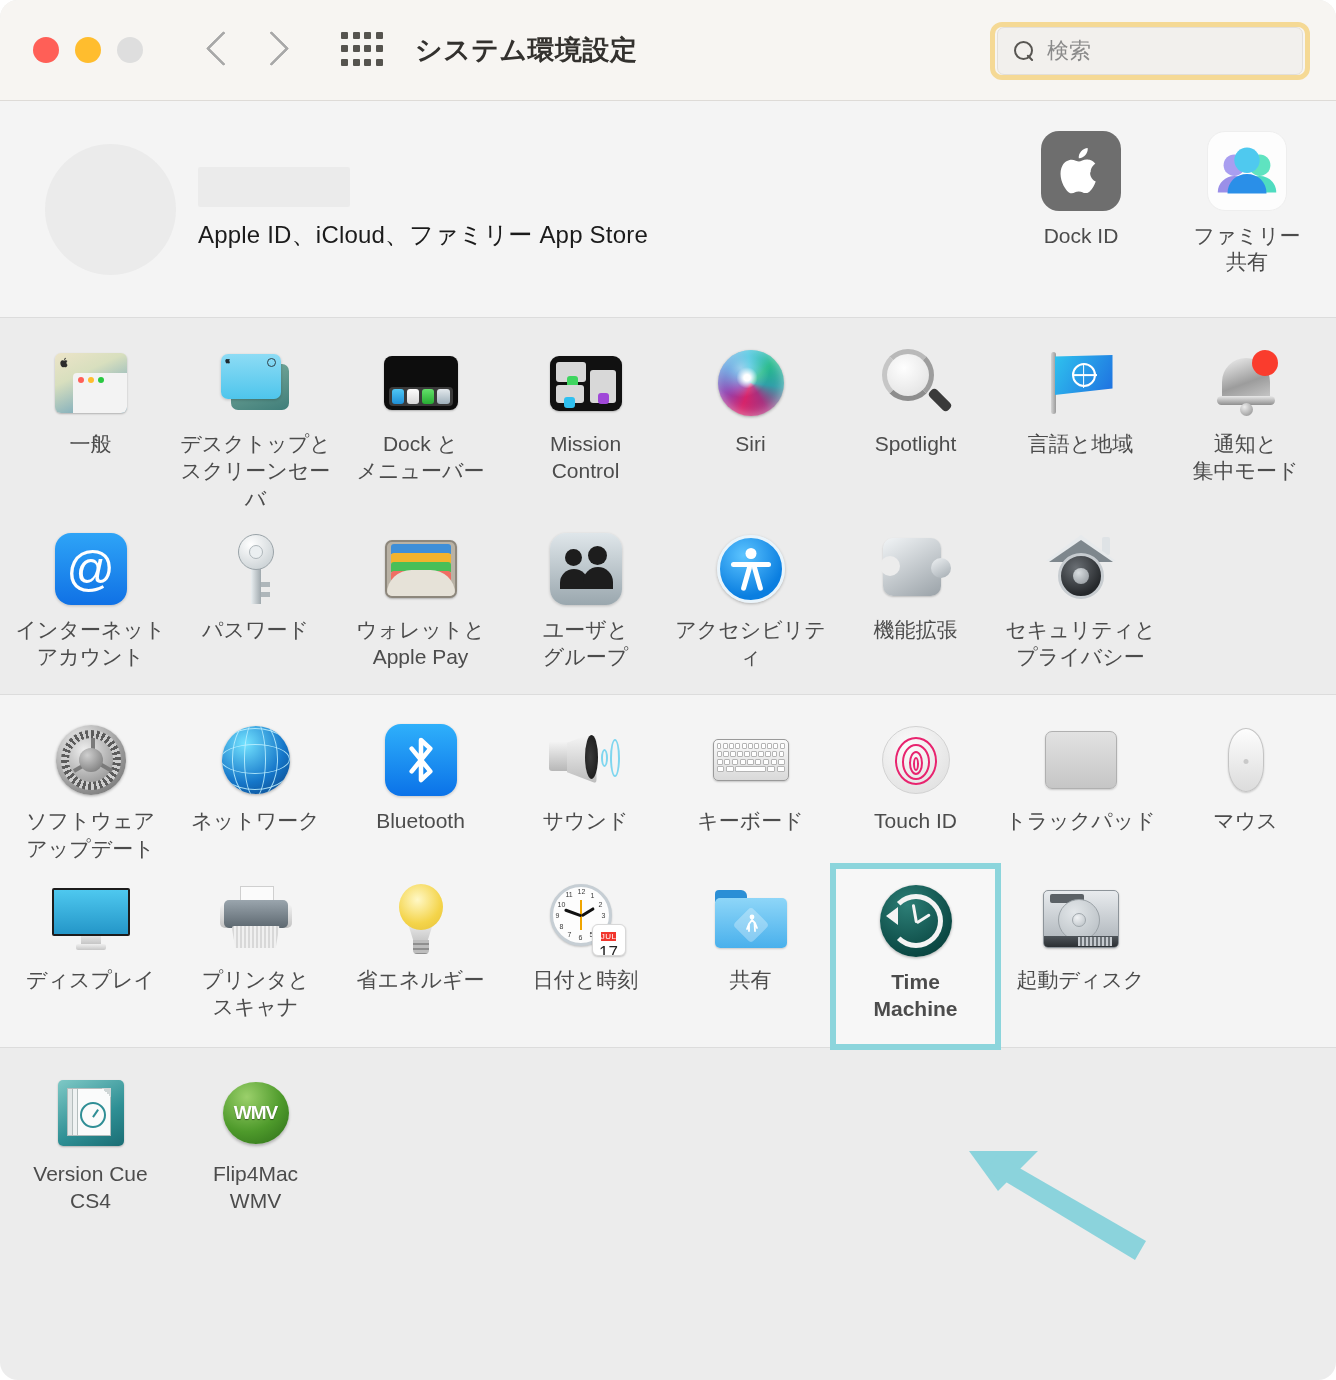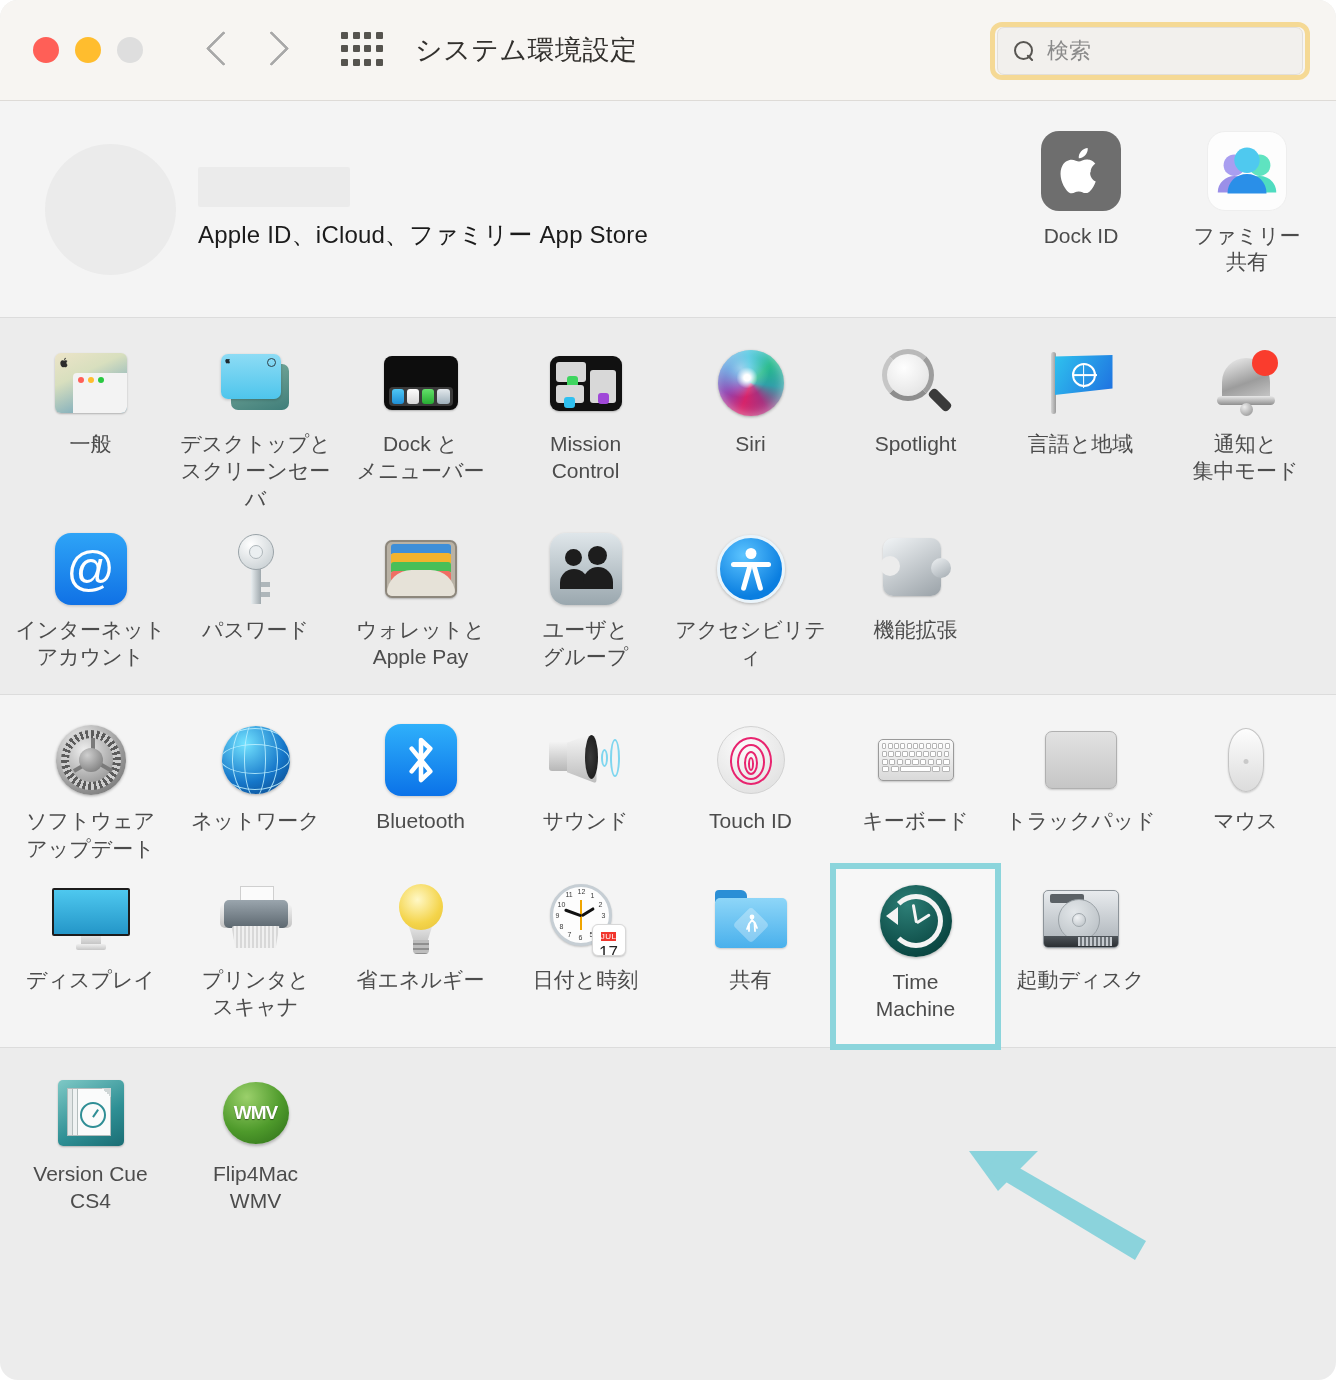--- a/index.html
+++ b/index.html
@@ -63,21 +63,21 @@
     grid-template-columns: repeat(4, 1fr);
     grid-template-rows: repeat(3, 1fr);
     gap: 4px;
     align-content: center;
   }
   .grid-icon i { display: block; width: 7px; height: 7px; background: #56544f; border-radius: 1px; }
 
   .win-title {
     margin-left: 32px;
     font-size: 27px;
-    font-weight: 400;
+    font-weight: 700;
     color: #33312e;
     letter-spacing: .5px;
   }
 
   .searchwrap {
     position: absolute;
     right: 26px; top: 22px;
     width: 320px; height: 58px;
     border-radius: 12px;
     border: 5px solid #f5d995;
@@ -181,20 +181,21 @@
     letter-spacing: 0;
   }
 
   .cell.highlight {
     outline: 6px solid #8cd5dc;
     background: #f7f7f7;
     outline-offset: -3px;
     padding-top: 18px;
     padding-bottom: 24px;
     margin: -10px 0;
+    font-weight: bold;
   }
 
   
   .ico { position: relative; display: block; }
 
   
   .ic-general { width: 72px; height: 60px; border-radius: 6px; overflow: hidden;
     background: linear-gradient(155deg,#ece4c8 0%,#d8dfbe 35%,#8fb6bd 70%,#5f93a6 100%);
     box-shadow: 0 1px 2px rgba(0,0,0,.25); }
   .ic-general .ga { position:absolute; top:4px; left:5px; width:9px; height:11px; }
@@ -814,20 +815,34 @@
             <span class="p"></span>
               <span class="knob"></span>
               <span class="notch"></span>
           </span>
         </div>
         <div class="label">
           <span>機能拡張</span>
         </div>
       </div>
 
+      <div class="cell">
+        <div class="iconbox">
+          <span class="ico ic-sec">
+            <span class="chim"></span>
+              <span class="roof"></span>
+              <span class="roof2"></span>
+              <span class="dial"></span>
+          </span>
+        </div>
+        <div class="label">
+          <span>セキュリティと</span><br>
+          <span>プライバシー</span>
+        </div>
+      </div>
     </div>
   </div>
 
   <div class="group g3">
 
     <div class="row">
 
       <div class="cell">
         <div class="iconbox">
           <span class="ico ic-gear">
@@ -882,82 +897,82 @@
               <span class="w2"></span>
           </span>
         </div>
         <div class="label">
           <span>サウンド</span>
         </div>
       </div>
 
       <div class="cell">
         <div class="iconbox">
+          <span class="ico ic-kb">
+            <span class="kr">
+                <i></i>
+                <i></i>
+                <i></i>
+                <i></i>
+                <i></i>
+                <i></i>
+                <i></i>
+                <i></i>
+                <i></i>
+                <i></i>
+                <i></i>
+              </span>
+            <span class="kr">
+                <i></i>
+                <i></i>
+                <i></i>
+                <i></i>
+                <i></i>
+                <i></i>
+                <i></i>
+                <i></i>
+                <i></i>
+                <i></i>
+              </span>
+            <span class="kr">
+                <i></i>
+                <i></i>
+                <i></i>
+                <i></i>
+                <i></i>
+                <i></i>
+                <i></i>
+                <i></i>
+                <i></i>
+              </span>
+            <span class="kr">
+                <i></i>
+                <i></i>
+                <i class="space"></i>
+                <i></i>
+                <i></i>
+              </span>
+          </span>
+        </div>
+        <div class="label">
+          <span>キーボード</span>
+        </div>
+      </div>
+
+      <div class="cell">
+        <div class="iconbox">
           <span class="ico ic-tid">
             <i style="left:12px;top:10px;width:42px;height:48px"></i>
             <i style="left:19px;top:17px;width:28px;height:36px"></i>
             <i style="left:26px;top:24px;width:14px;height:24px"></i>
             <i style="left:30px;top:30px;width:6px;height:14px"></i>
           </span>
         </div>
         <div class="label">
           <span>Touch ID</span>
-        </div>
-      </div>
-
-      <div class="cell">
-        <div class="iconbox">
-          <span class="ico ic-kb">
-            <span class="kr">
-                <i></i>
-                <i></i>
-                <i></i>
-                <i></i>
-                <i></i>
-                <i></i>
-                <i></i>
-                <i></i>
-                <i></i>
-                <i></i>
-                <i></i>
-              </span>
-            <span class="kr">
-                <i></i>
-                <i></i>
-                <i></i>
-                <i></i>
-                <i></i>
-                <i></i>
-                <i></i>
-                <i></i>
-                <i></i>
-                <i></i>
-              </span>
-            <span class="kr">
-                <i></i>
-                <i></i>
-                <i></i>
-                <i></i>
-                <i></i>
-                <i></i>
-                <i></i>
-                <i></i>
-                <i></i>
-              </span>
-            <span class="kr">
-                <i></i>
-                <i></i>
-                <i class="space"></i>
-                <i></i>
-                <i></i>
-              </span>
-          </span>
-        </div>
-        <div class="label">
-          <span>キーボード</span>
         </div>
       </div>
 
       <div class="cell">
         <div class="iconbox">
           <span class="ico ic-tp"></span>
         </div>
         <div class="label">
           <span>トラックパッド</span>
         </div>

